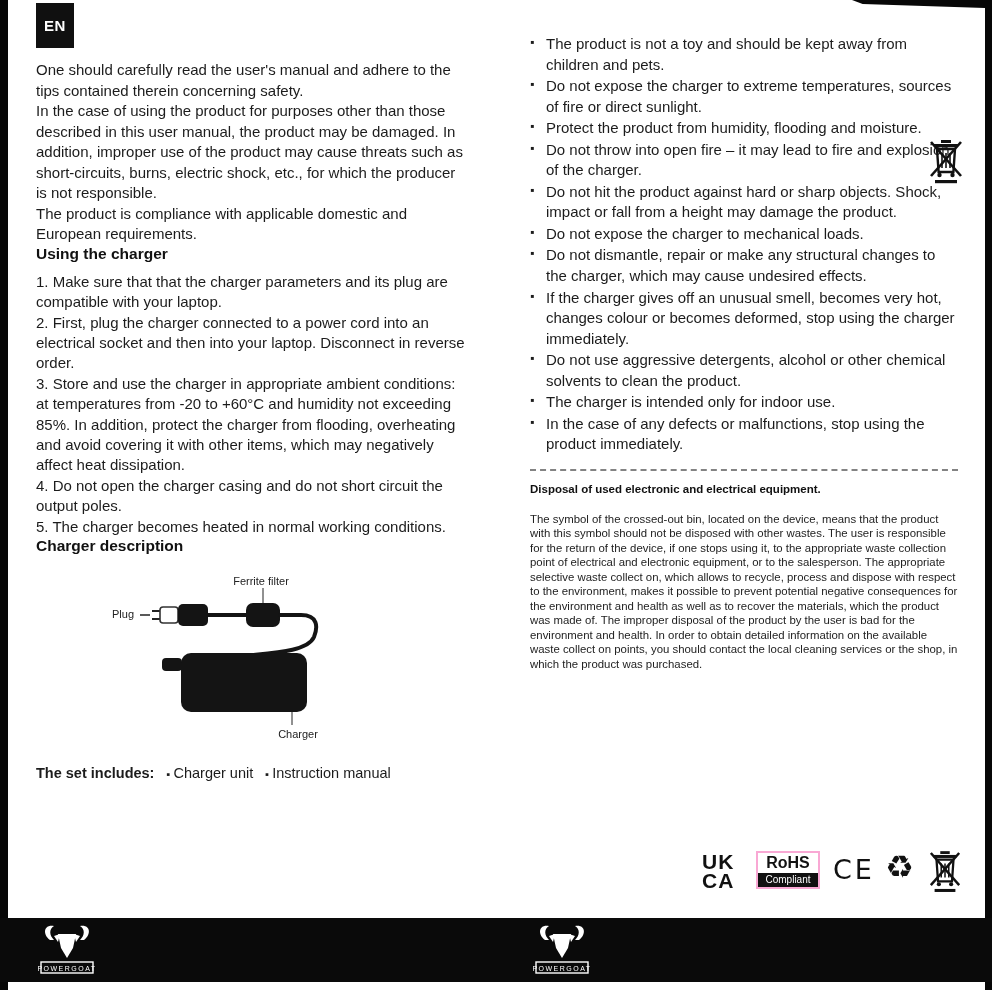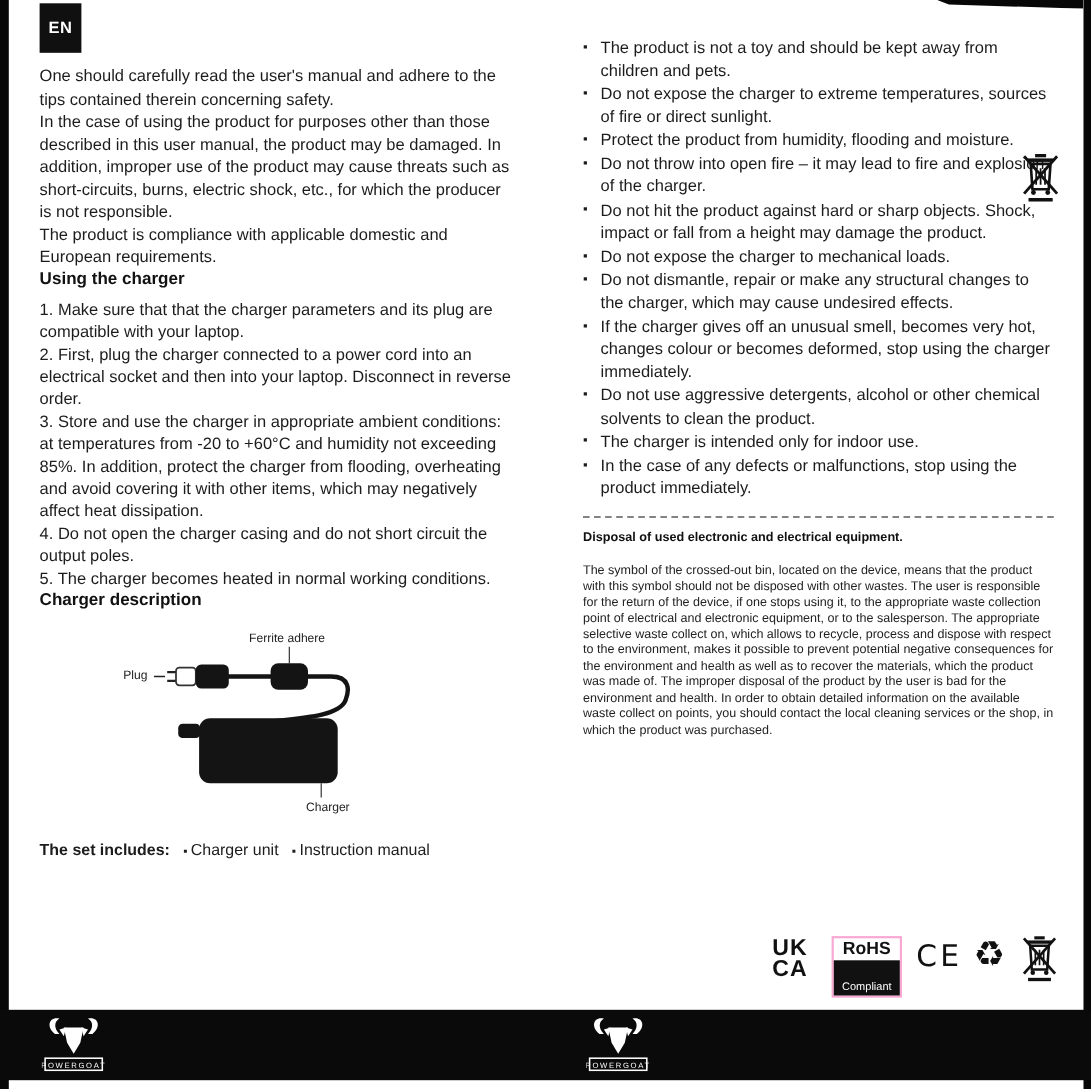--- a/index.html
+++ b/index.html
@@ -41,21 +41,21 @@
   .lbl-charger { left:222px; top:163px; width:80px; text-align:center; }
   .set-line { font-size:14.5px; margin-top:8px; }
   .set-label { font-weight:bold; }
   .inline-bullet::before { content:"▪  "; font-size:11px; }
   .inline-bullet { margin-left:8px; }
   
   .marks { position:absolute; left:700px; top:846px; width:268px; height:52px; }
   .ukca { position:absolute; left:2px; top:6px; font-weight:bold; font-size:21px; line-height:.92; letter-spacing:1px; color:#111; }
   .rohs { position:absolute; left:56px; top:5px; width:64px; border:2px solid #f9a8d4; text-align:center; background:#fff; }
   .rohs-top { font-weight:bold; font-size:16px; padding:1px 0; color:#111; }
-  .rohs-bottom { background:#111; color:#fff; font-size:10px; padding:19px 0 2px 0; }
+  .rohs-bottom { background:#111; color:#fff; font-size:10px; padding:1px 0 2px 0; }
   .ce { position:absolute; left:133px; top:8px; font-size:27px; letter-spacing:3px; color:#111; font-family:"DejaVu Sans",sans-serif; }
   .recycle { position:absolute; left:185px; top:2px; font-size:32px; color:#111; font-family:"DejaVu Sans",sans-serif; }
   .bin-bottom { position:absolute; left:228px; top:1px; }
   .bin-top { position:absolute; left:928px; top:136px; }
   
   .footer { position:absolute; left:0; top:918px; width:992px; height:64px; background:#0a0a0a; }
   .goat { position:absolute; top:4px; }
   .goat-1 { left:38px; }
   .goat-2 { left:533px; }
 </style>
@@ -82,21 +82,21 @@
       <li>1. Make sure that that the charger parameters and its plug are compatible with your laptop.</li>
       <li>2. First, plug the charger connected to a power cord into an electrical socket and then into your laptop. Disconnect in reverse order.</li>
       <li>3. Store and use the charger in appropriate ambient conditions: at temperatures from -20 to +60°C and humidity not exceeding 85%. In addition, protect the charger from flooding, overheating and avoid covering it with other items, which may negatively affect heat dissipation.</li>
       <li>4. Do not open the charger casing and do not short circuit the output poles.</li>
       <li>5. The charger becomes heated in normal working conditions.</li>
     </ol>
 
     <h3 class="sec mt">Charger description</h3>
 
     <div class="diagram">
-      <span class="dg-label lbl-ferrite">Ferrite adhere</span>
+      <span class="dg-label lbl-ferrite">Ferrite filter</span>
       <span class="dg-label lbl-plug">Plug</span>
       <span class="dg-label lbl-charger">Charger</span>
       <svg style="position:absolute;left:60px;top:0;" width="345" height="185" viewBox="0 0 345 185">
 
         <line x1="167" y1="23" x2="167" y2="38" stroke="#222" stroke-width="1"></line>
 
         <line x1="44" y1="50" x2="54" y2="50" stroke="#222" stroke-width="1.5"></line>
 
         <line x1="56" y1="46" x2="64" y2="46" stroke="#222" stroke-width="2"></line>
         <line x1="56" y1="54" x2="64" y2="54" stroke="#222" stroke-width="2"></line>

